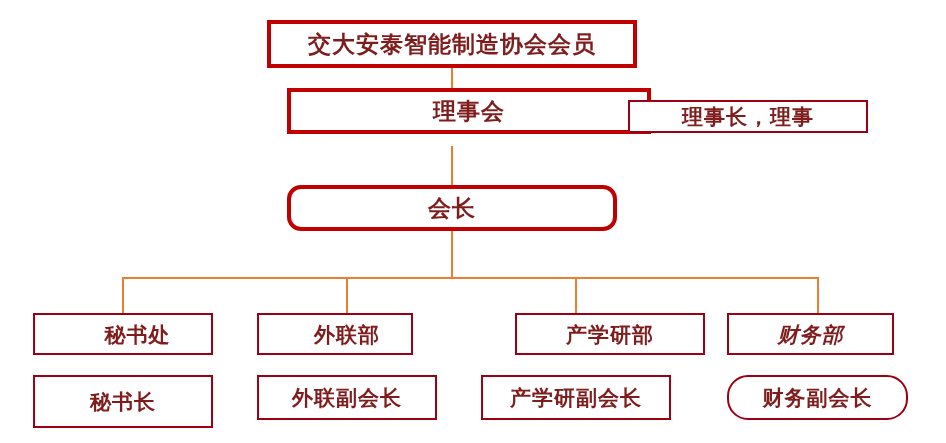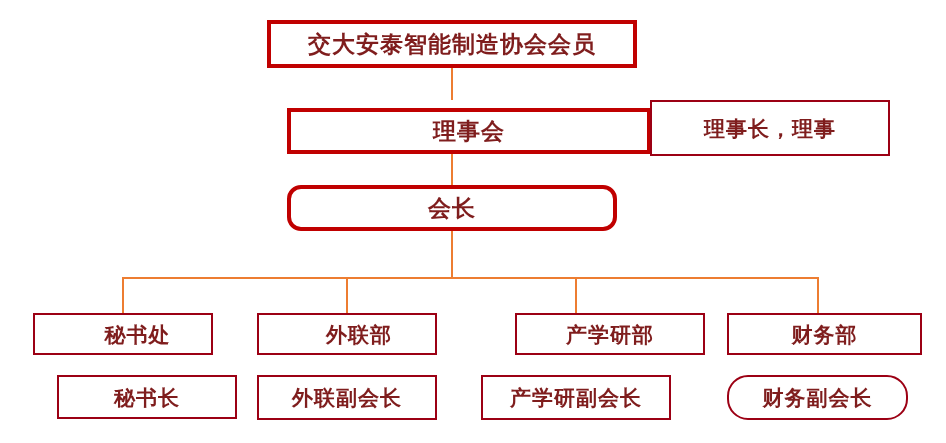--- a/index.html
+++ b/index.html
@@ -43,31 +43,31 @@
     position: absolute;
     background: #ED7D31;
     z-index: 1;
   }
   .connector.v { width: 2px; }
   .connector.h { height: 2px; }
 
   
   #n-root      { left: 267px; top: 20px;  width: 370px; height: 48px; }
   
-  #n-board     { left: 287px; top: 108px; width: 364px; height: 46px; }
-  #n-boardnote { left: 650px; top: 100px; width: 240px; height: 56px; }
+  #n-board     { left: 287px; top: 88px; width: 364px; height: 46px; }
+  #n-boardnote { left: 628px; top: 100px; width: 240px; height: 33px; }
   
   #n-president { left: 287px; top: 185px; width: 330px; height: 46px; border-radius: 14px; }
   
   #n-dept-0 { left: 33px;  top: 313px; width: 180px; height: 42px; padding-left: 29px; }
-  #n-dept-1 { left: 257px; top: 313px; width: 180px; height: 42px; padding-left: 24px; }
+  #n-dept-1 { left: 257px; top: 313px; width: 156px; height: 42px; padding-left: 24px; }
   #n-dept-2 { left: 481px; top: 313px; width: 190px; height: 42px; margin-left: 34px; }
-  #n-dept-3 { left: 727px; top: 313px; width: 195px; height: 42px; }
+  #n-dept-3 { left: 727px; top: 313px; width: 167px; height: 42px; font-style: italic; }
   
-  #n-role-0 { left: 33px;  top: 375px; width: 180px; height: 44px; margin-left: 24px; }
+  #n-role-0 { left: 33px;  top: 375px; width: 180px; height: 53px; }
   #n-role-1 { left: 257px; top: 375px; width: 180px; height: 45px; }
   #n-role-2 { left: 481px; top: 375px; width: 190px; height: 45px; }
   #n-role-3 { left: 727px; top: 375px; width: 181px; height: 45px; border-radius: 21px; }
 
   
   #c-root-board   { left: 451px; top: 68px;  height: 32px; }
   #c-board-pres   { left: 451px; top: 146px; height: 39px; }
   #c-pres-bus     { left: 451px; top: 231px; height: 47px; }
   #c-bus          { left: 122px; top: 277px; width: 697px; }
   #c-drop-0 { left: 122px; top: 277px; height: 36px; }

